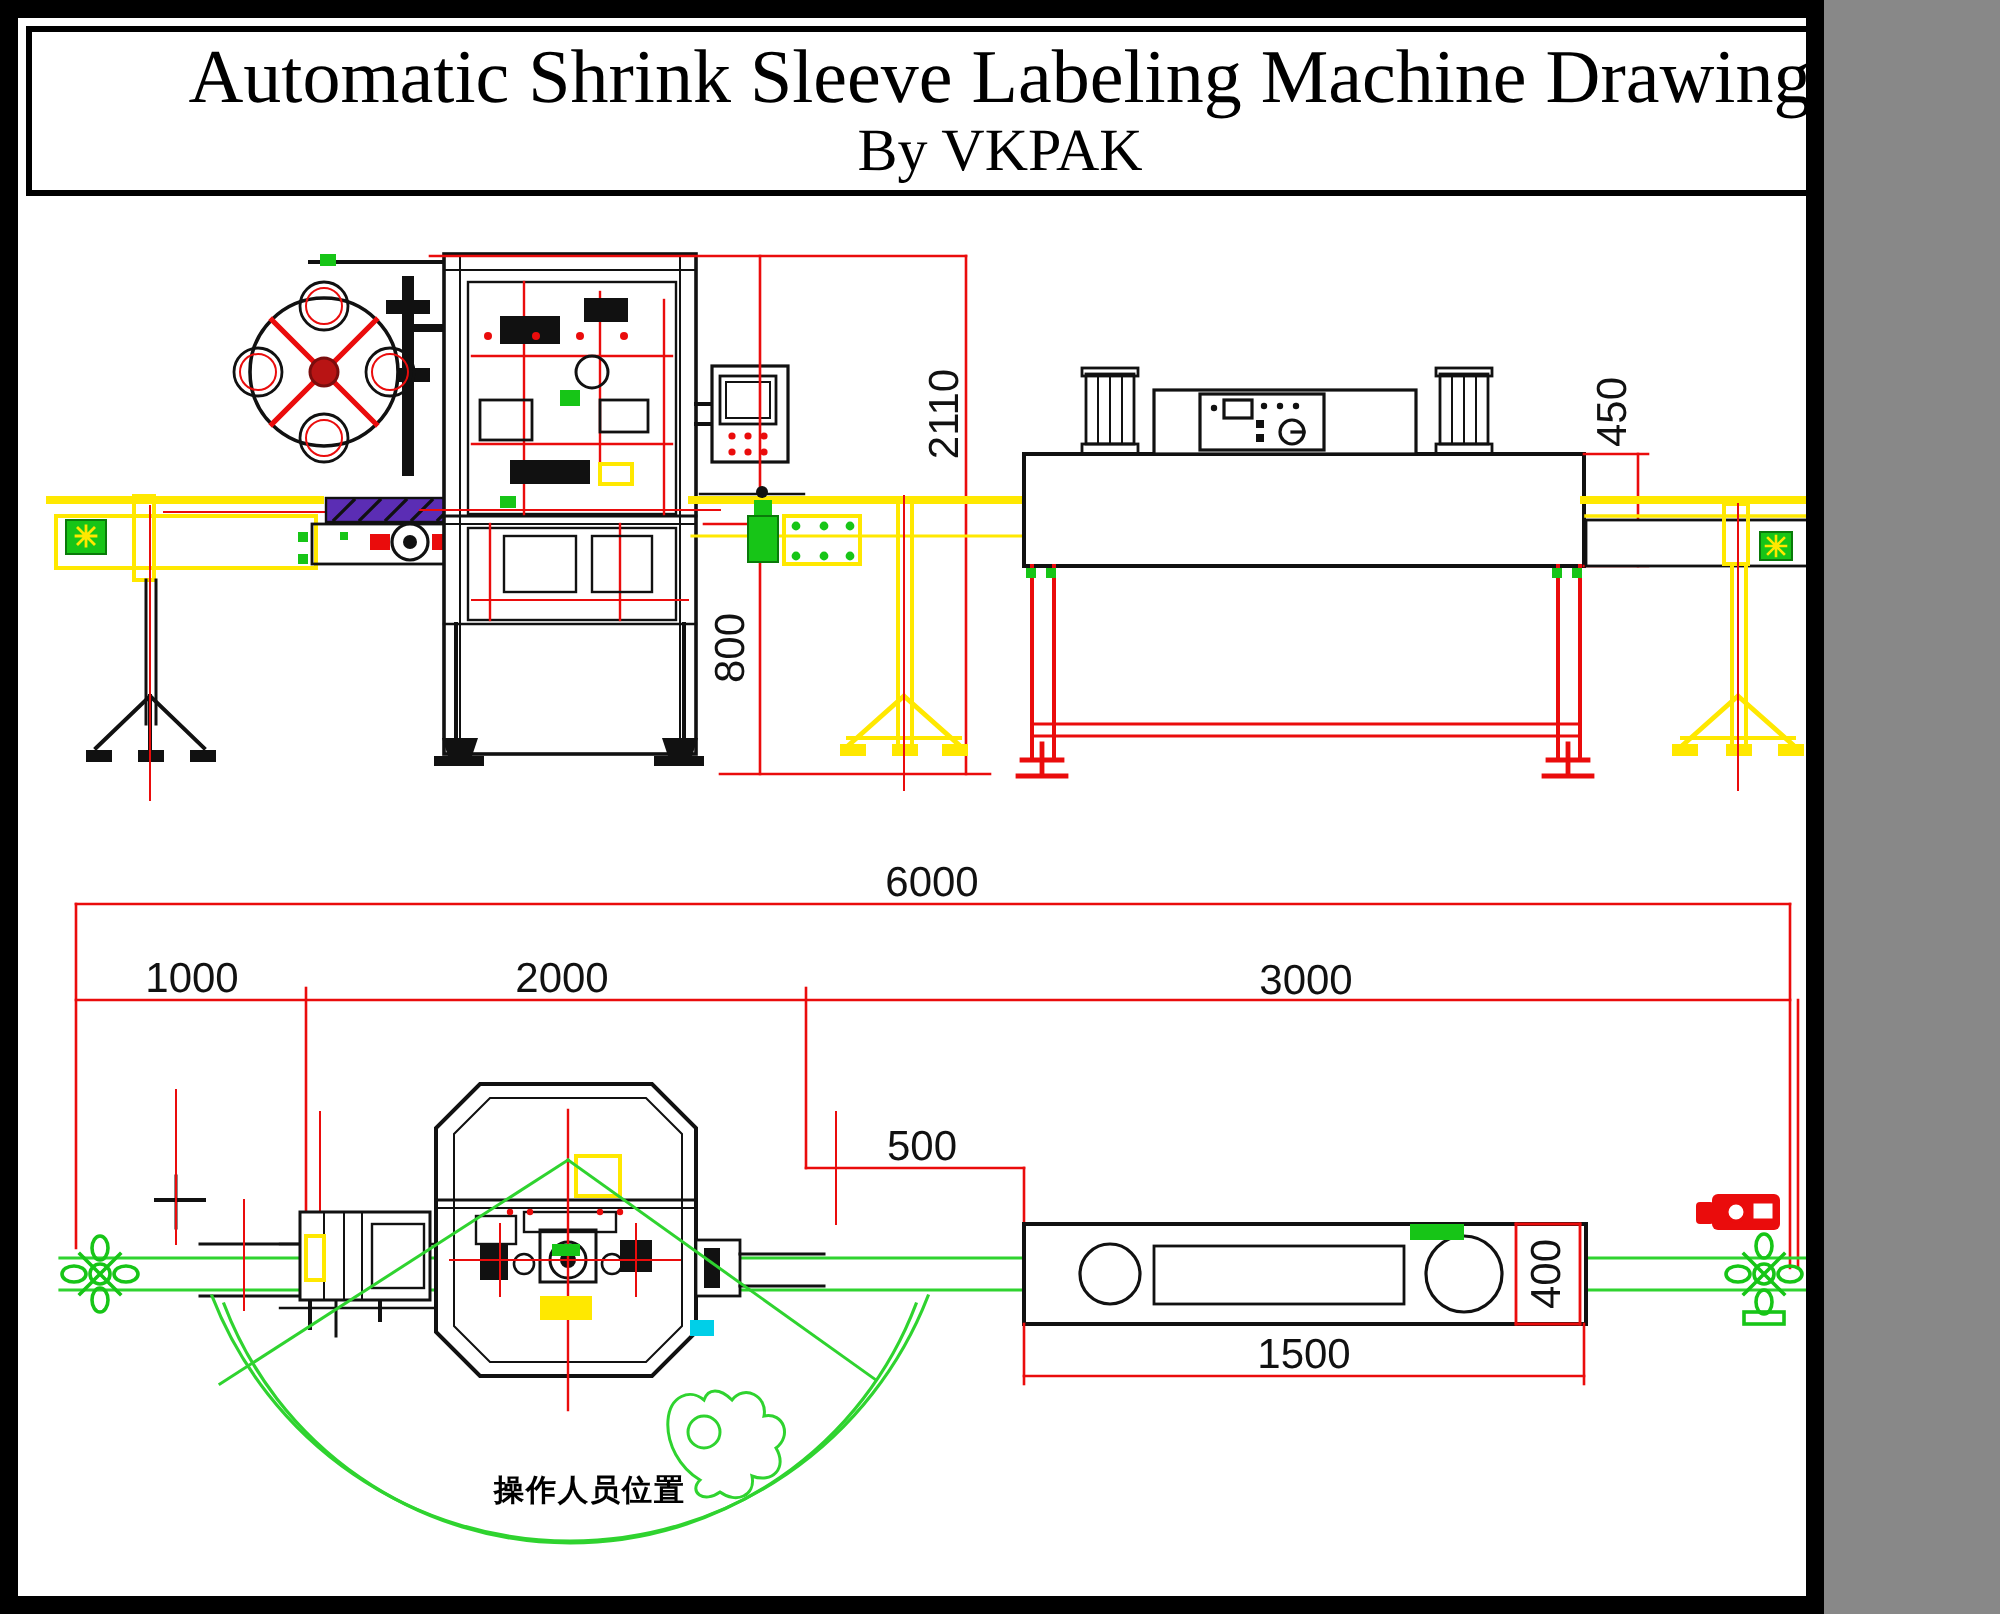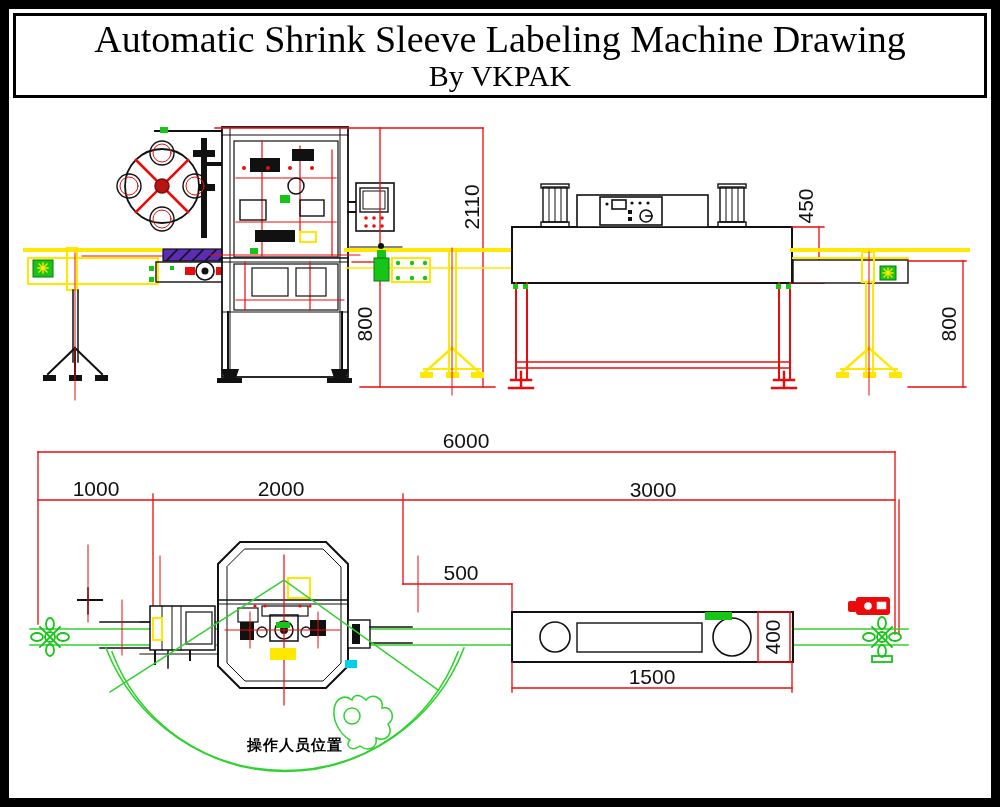--- a/index.html
+++ b/index.html
@@ -1,17 +1,17 @@
 <!DOCTYPE html>
 <html><head>
 <meta charset="utf-8">
 <style>
   html,body{margin:0;padding:0;background:#888;}
-  .page{position:relative;width:1000px;height:807px;background:#fff;overflow:hidden;
-        font-family:"Liberation Sans",sans-serif;}
+  .page{position:relative;width:900px;height:807px;background:#fff;overflow:hidden;
+        font-family:"Liberation Sans",sans-serif;padding-left:12px;}
   .frame{position:absolute;inset:0;border:9px solid #000;pointer-events:none;z-index:5;}
   .titlebox{position:absolute;left:13px;top:13px;width:968px;height:79px;border:3px solid #000;
             display:flex;flex-direction:column;align-items:center;justify-content:center;z-index:2;}
   .title-main{font-family:"Liberation Serif",serif;font-size:38px;color:#000;line-height:1.05;white-space:nowrap;}
   .title-sub{font-family:"Liberation Serif",serif;font-size:30px;color:#000;line-height:1.05;}
   svg.drawing{position:absolute;left:0;top:0;z-index:1;}
   .dim{font-family:"Liberation Sans",sans-serif;font-size:21px;fill:#111;}
   .cn{font-family:"Liberation Sans",sans-serif;font-size:15px;font-weight:bold;fill:#000;letter-spacing:1px;}
 </style>
 </head>

